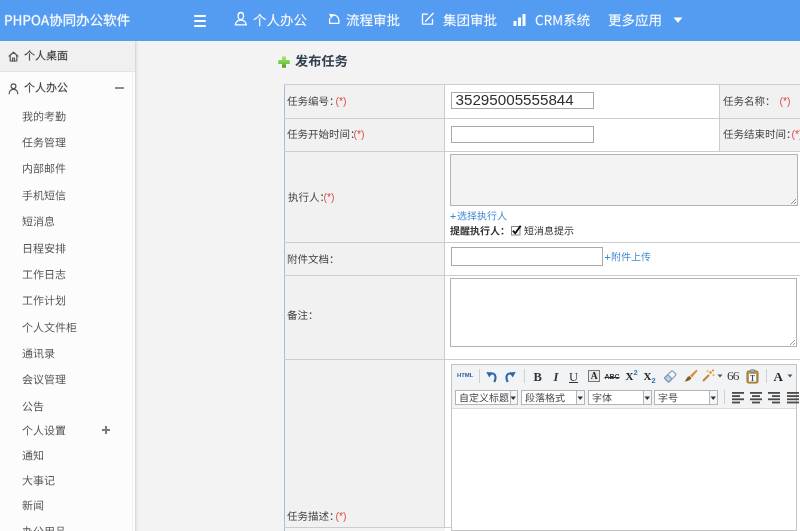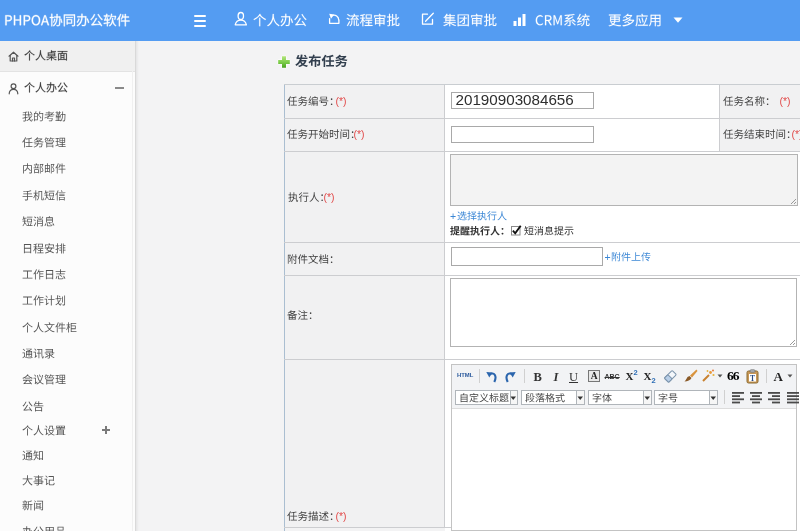--- a/index.html
+++ b/index.html
@@ -471,21 +471,21 @@
       <g fill="#414141" transform="translate(0,11.03) scale(0.01050,-0.01050)">
         <use href="#g4efb_400" x="0"></use>
         <use href="#g52a1_400" x="1000"></use>
         <use href="#g63cf_400" x="2000"></use>
         <use href="#g8ff0_400" x="3000"></use>
         <use href="#gff1a_400" x="4000"></use>
       </g>
     </svg>
     <div style="position:absolute;left:335.5px;top:510.9px;font-size:10.5px;color:#e24c4c;line-height:1;white-space:pre;font-family:'Liberation Sans',sans-serif;">(*)</div>
     <div style="position:absolute;left:451px;top:92px;width:143px;height:17px;background:#fff;border:1px solid #a9a9a9;box-sizing:border-box;"></div>
-    <div style="position:absolute;left:455.5px;top:92.3px;font-size:15.2px;color:#2e2e2e;line-height:1;white-space:pre;font-family:'Liberation Sans',sans-serif;">20190903084656</div>
+    <div style="position:absolute;left:455.5px;top:92.3px;font-size:15.2px;color:#2e2e2e;line-height:1;white-space:pre;font-family:'Liberation Sans',sans-serif;">35295005555844</div>
     <div style="position:absolute;left:451px;top:125.5px;width:143px;height:17px;background:#fff;border:1px solid #a9a9a9;box-sizing:border-box;"></div>
     <div style="position:absolute;left:450px;top:154px;width:348px;height:52px;background:#f3f3f3;border:1px solid #b3b3b3;box-sizing:border-box;"></div>
     <svg style="position:absolute;left:790px;top:198px" width="7" height="7">
       <path d="M6 1 L1 6 M6 4 L4 6" stroke="#9a9a9a" stroke-width="1"></path>
     </svg>
     <div style="position:absolute;left:450px;top:210.5px;font-size:10.5px;color:#3a86d5;line-height:1;white-space:pre;font-family:'Liberation Sans',sans-serif;">+</div>
     <svg style="position:absolute;left:456.5px;top:208.9px;overflow:visible" width="52.0" height="13.5">
       <g fill="#3a86d5" transform="translate(0,10.50) scale(0.01000,-0.01000)">
         <use href="#g9009_400" x="0"></use>
         <use href="#g62e9_400" x="1000"></use>
@@ -568,21 +568,21 @@
     <svg style="position:absolute;left:701px;top:368px" width="15" height="15">
 <path d="M2 13 L8 7" stroke="#c9812f" stroke-width="2"></path>
 <circle cx="9.5" cy="4.5" r="1.4" fill="#e89a3a"></circle>
       <circle cx="12.5" cy="7" r="1.1" fill="#e8b13a"></circle>
 <circle cx="12" cy="2.5" r="1" fill="#e87a3a"></circle>
       <circle cx="6.5" cy="3" r="0.9" fill="#e8b13a"></circle>
     </svg>
     <svg style="position:absolute;left:717px;top:374px" width="7" height="5">
       <path d="M0.5 0.5 L5.5 0.5 L3 3.5 Z" fill="#555"></path>
     </svg>
-    <div style="position:absolute;left:727px;top:369px;font-size:13.5px;color:#000000;line-height:1;white-space:pre;font-family:'Liberation Serif',serif;font-weight:bold;letter-spacing:-1px;">66</div>
+    <div style="position:absolute;left:727px;top:369px;font-size:13.5px;color:#404040;line-height:1;white-space:pre;font-family:'Liberation Serif',serif;font-weight:normal;letter-spacing:-1px;">66</div>
     <svg style="position:absolute;left:746px;top:368.5px" width="14" height="15">
 <rect x="1" y="2" width="11" height="12" rx="1.5" fill="#c89858" stroke="#8a6a30" stroke-width="1"></rect>
 <rect x="4" y="0.8" width="5" height="2.4" rx="1" fill="#b0b6bc" stroke="#777" stroke-width="0.8"></rect>
 <rect x="3" y="5" width="7" height="7.5" fill="#fff"></rect>
 <text x="6.5" y="11.5" font-size="7.5" font-weight="bold" fill="#2b4c84" text-anchor="middle" font-family="Liberation Serif,serif">T</text>
     </svg>
     <div style="position:absolute;left:766px;top:369px;width:1px;height:14px;background:#d0d0d0;"></div>
     <div style="position:absolute;left:773.5px;top:370px;font-size:13px;color:#222;line-height:1;white-space:pre;font-family:'Liberation Serif',serif;font-weight:bold;">A</div>
     <svg style="position:absolute;left:787px;top:374px" width="7" height="5">
       <path d="M0.5 0.5 L5.5 0.5 L3 3.5 Z" fill="#555"></path>

